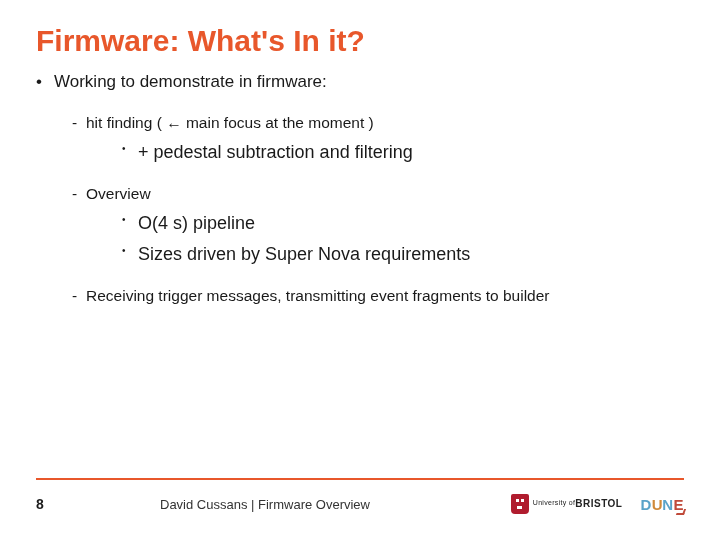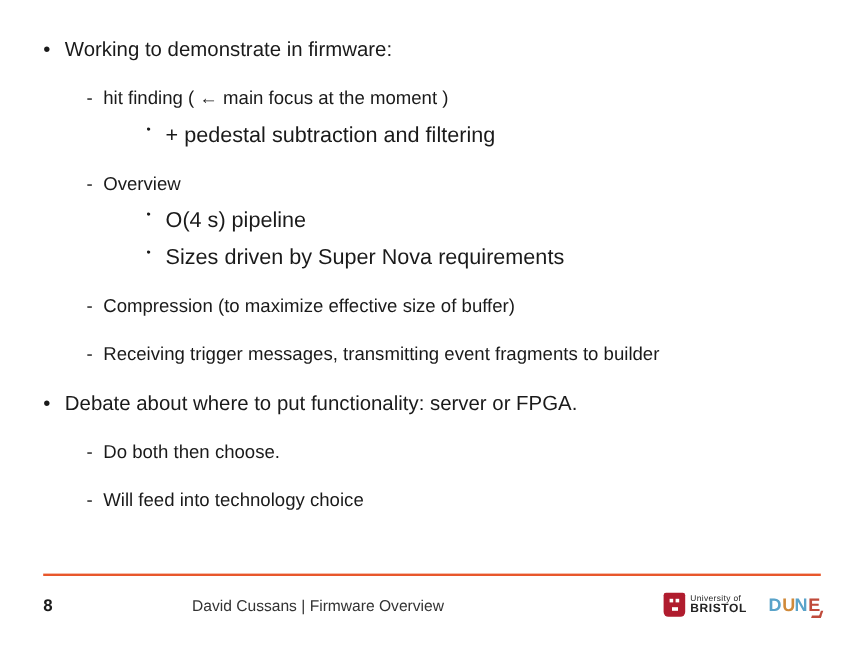--- a/index.html
+++ b/index.html
@@ -135,21 +135,21 @@
     content: "";
     position: absolute;
     inset: 3px;
     background:
       linear-gradient(#fff,#fff) left 2px top 2px / 3px 3px no-repeat,
       linear-gradient(#fff,#fff) right 2px top 2px / 3px 3px no-repeat,
       linear-gradient(#fff,#fff) center bottom 2px / 5px 3px no-repeat;
   }
   .bristol-text {
     display: flex;
-    flex-direction: column;
+    flex-direction: row;
     line-height: 1;
   }
   .bristol-text .l1 {
     font-size: 7px;
     letter-spacing: 0.3px;
     color: #222;
   }
   .bristol-text .l2 {
     font-size: 10px;
     font-weight: 700;
@@ -183,50 +183,43 @@
     height: 4px;
     border-right: 2px solid #c04a3a;
     border-bottom: 2px solid #c04a3a;
     transform: skewX(-20deg);
   }
 </style>
 </head>
 <body>
 
 <div class="slide">
+  <h1 class="title">Firmware: What's In it?</h1>
 
   <ul class="level1">
     <li>
       <span>Working to demonstrate in firmware:</span>
       <ul class="level2">
         <li>
           <span class="arrow">hit finding ( ← main focus at the moment )</span>
           <ul class="level3">
             <li>+ pedestal subtraction and filtering</li>
           </ul>
         </li>
         <li>
           <span>Overview</span>
           <ul class="level3">
             <li>O(4 s) pipeline</li>
             <li>Sizes driven by Super Nova requirements</li>
           </ul>
         </li>
-        <li>Compression (to maximize effective size of buffer)</li>
         <li>Receiving trigger messages, transmitting event fragments to builder</li>
       </ul>
     </li>
 
-    <li>
-      <span>Debate about where to put functionality: server or FPGA.</span>
-      <ul class="level2">
-        <li>Do both then choose.</li>
-        <li>Will feed into technology choice</li>
-      </ul>
-    </li>
   </ul>
 
   <div class="footer">
     <div class="rule"></div>
     <div class="footer-row">
       <div class="page-num">8</div>
       <div class="footer-text">David Cussans | Firmware Overview</div>
       <div class="logos">
         <div class="bristol">
           <div class="bristol-crest"></div>

